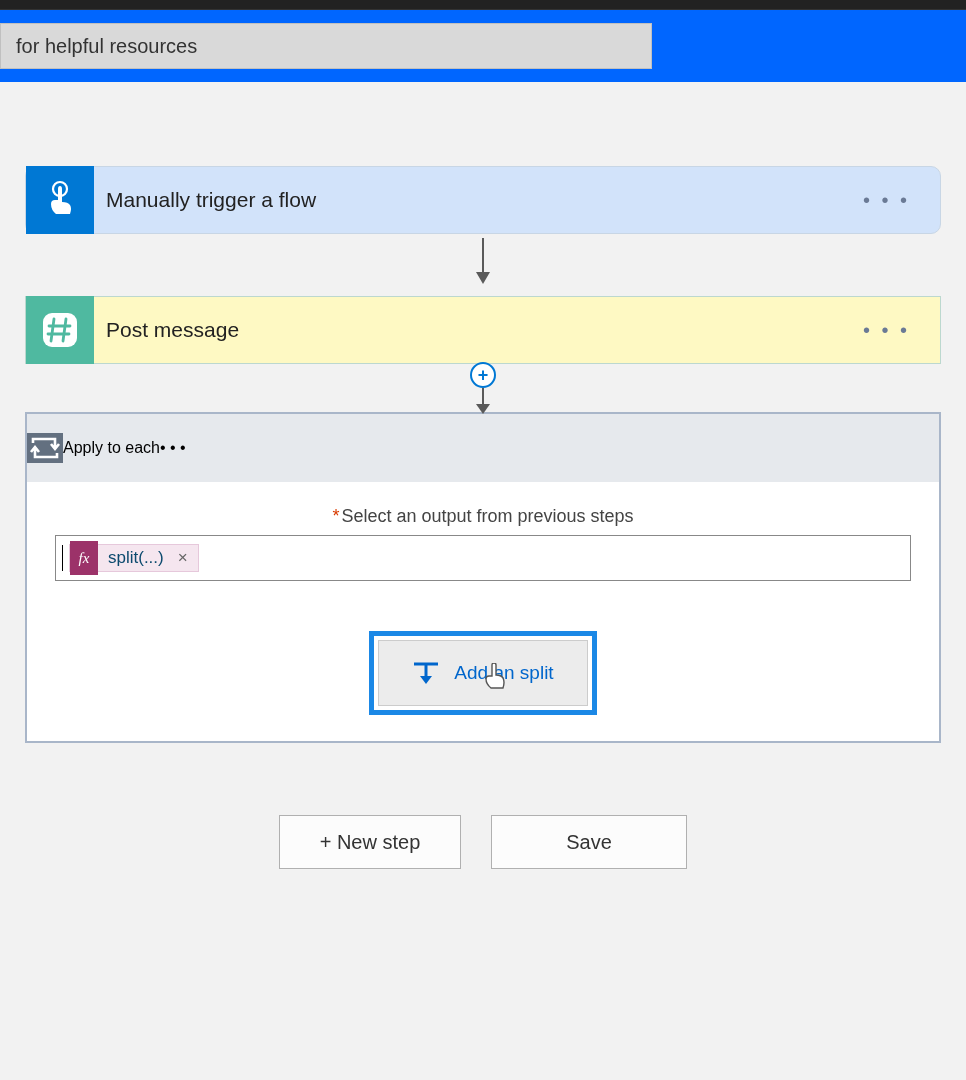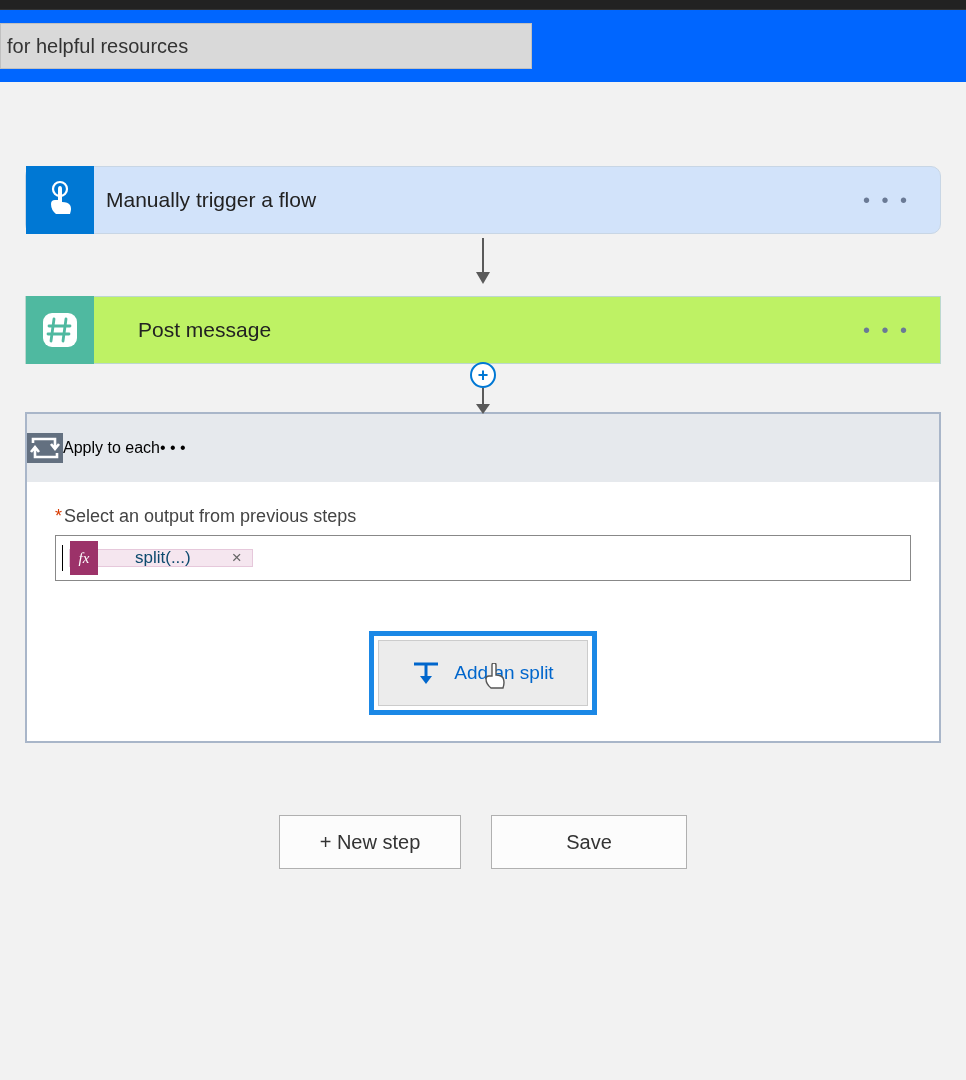--- a/index.html
+++ b/index.html
@@ -1,49 +1,49 @@
 <!DOCTYPE html>
 <html><head>
 <meta charset="utf-8">
 <style>
 * { margin: 0; padding: 0; box-sizing: border-box; }
 body { font-family: "Segoe UI", Arial, sans-serif; background: #f2f2f2; width: 966px; height: 1080px; overflow: hidden; }
 .topbar-dark { height: 10px; background: #222; border-bottom: 1px solid #333; }
 .topbar { height: 72px; background: #0066ff; display: flex; align-items: center; }
-.search-box { margin-left: 0; height: 46px; width: 532px; background: #d9d9d9; border: 1px solid #c0c0c0; display: flex; align-items: center; padding-left: 6px; font-size: 20px; color: #333; }
+.search-box { margin-left: 0; height: 46px; width: 652px; background: #d9d9d9; border: 1px solid #c0c0c0; display: flex; align-items: center; padding-left: 15px; font-size: 20px; color: #333; }
 .canvas { padding-top: 84px; display: flex; flex-direction: column; align-items: center; }
 
 .step-card { width: 916px; border: 1px solid #c8d6e5; background: #fff; display: flex; align-items: center; height: 68px; }
 .step-card.trigger { background: #d2e3fa; border-radius: 10px; }
-.step-card.post { background: #bef264; border-color: #bcd8cf; gap: 32px; }
+.step-card.post { background: #fef9c3; border-color: #bcd8cf; }
 .step-card .icon-box { width: 68px; height: 68px; display: flex; align-items: center; justify-content: center; flex-shrink: 0; }
 .step-card .title { flex: 1; font-size: 21px; color: #222; padding-left: 12px; }
 .step-card .menu { padding-right: 30px; color: #6a7a95; font-size: 20px; letter-spacing: 3px; user-select: none; }
 
 .icon-trigger { background: #0078d4; }
 .icon-post { background: #4fb9a0; }
 .icon-loop { background: #637080; }
 
 .arrow { width: 2px; height: 44px; background: #5a5a5a; position: relative; margin: 4px 0 14px 0; }
 .arrow::after { content: ""; position: absolute; bottom: -2px; left: -6px; width: 0; height: 0; border-left: 7px solid transparent; border-right: 7px solid transparent; border-top: 12px solid #5a5a5a; }
 
 .plus-circle { position: relative; margin-top: -2px; }
 .plus-circle .circle { width: 26px; height: 26px; border: 2px solid #0078d4; border-radius: 50%; background: #fff; display: flex; align-items: center; justify-content: center; color: #0078d4; font-size: 18px; font-weight: 600; line-height: 1; }
 .plus-circle .short-arrow { width: 2px; height: 24px; background: #5a5a5a; margin: 0 auto; position: relative; }
 .plus-circle .short-arrow::after { content: ""; position: absolute; bottom: -2px; left: -6px; width: 0; height: 0; border-left: 7px solid transparent; border-right: 7px solid transparent; border-top: 10px solid #5a5a5a; }
 
 .loop-card { width: 916px; border: 2px solid #a9b6c9; background: #fff; }
 .loop-header { height: 68px; display: flex; align-items: center; background: #e6e9ed; }
-.loop-body { padding: 24px 28px 26px 28px; }
+.loop-body { padding: 24px 28px 26px 28px; text-align: center; }
 
 .field-label { font-size: 18px; color: #444; margin-bottom: 8px; }
 .field-label .req { color: #d83b01; margin-right: 2px; }
 .token-input { border: 1px solid #888; min-height: 46px; display: flex; align-items: center; padding: 4px 6px; gap: 4px;}
 .caret { width: 1px; height: 26px; background: #000; margin-right: 2px; }
-.token { display: inline-flex; align-items: center; background: #f5e6ef; border: 1px solid #e6c8db; height: 18px; font-size: 17px; gap: 27px; }
+.token { display: inline-flex; align-items: center; background: #f5e6ef; border: 1px solid #e6c8db; height: 28px; font-size: 17px; }
 .token .fx { background: #9c3269; color: #fff; width: 28px; height: 34px; display:flex; align-items:center; justify-content:center; font-style: italic; font-family: Georgia, serif; font-size: 15px; }
 .token .label { padding: 0 10px; color: #0c4a6e; }
 .token .x { padding: 0 10px 0 4px; color: #666; }
 
 .add-action-wrapper { display: flex; justify-content: center; margin-top: 50px; }
 .add-action-highlight { border: 5px solid #1b88e6; padding: 4px; }
 .add-action-btn { width: 210px; height: 66px; background: #ececec; border: 1px solid #ccc; display: flex; align-items: center; justify-content: center; gap: 14px; color: #0066cc; font-size: 19px; cursor: pointer; position: relative; }
 .cursor-pointer { position: absolute; left: 104px; top: 22px; width: 22px; height: 28px; }
 
 .bottom-buttons { display: flex; gap: 30px; margin-top: 72px; border-radius: 22px; }

